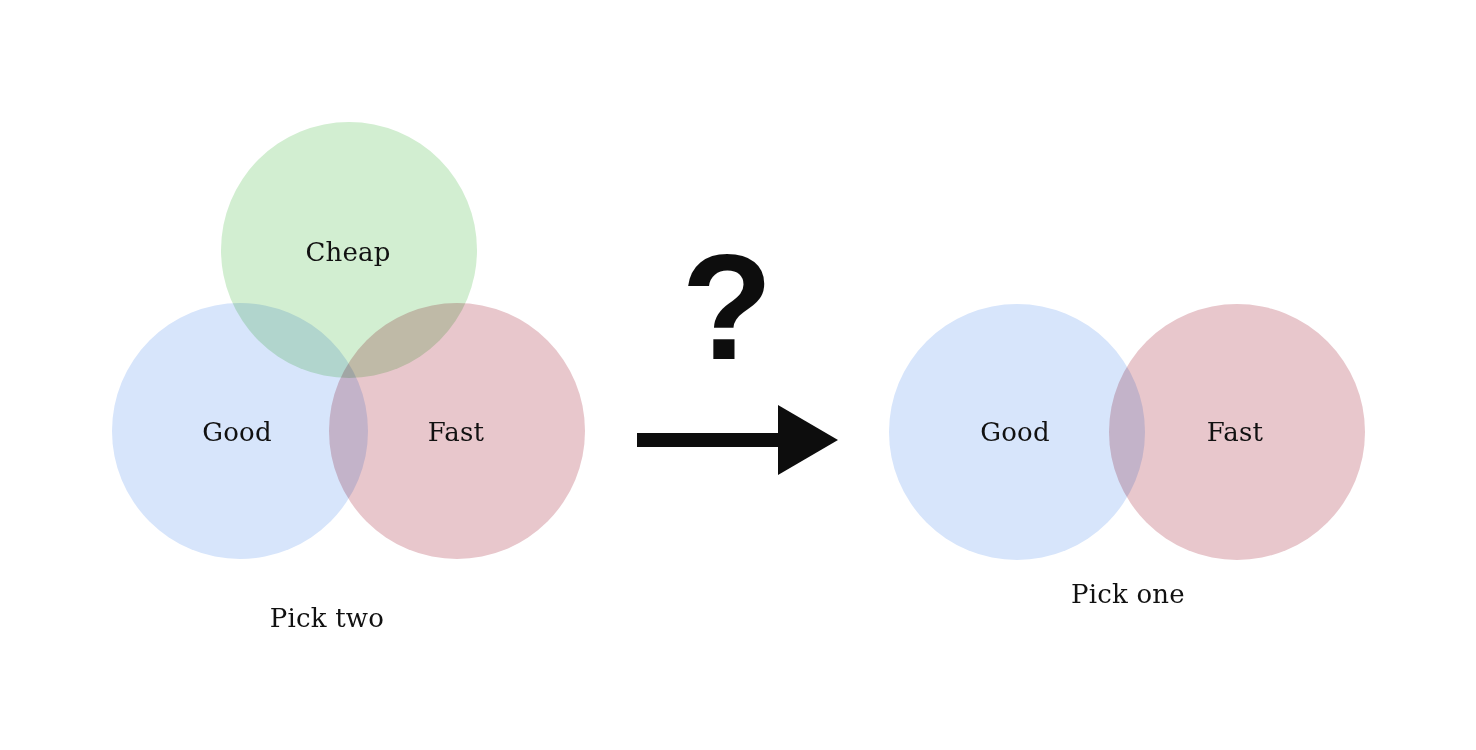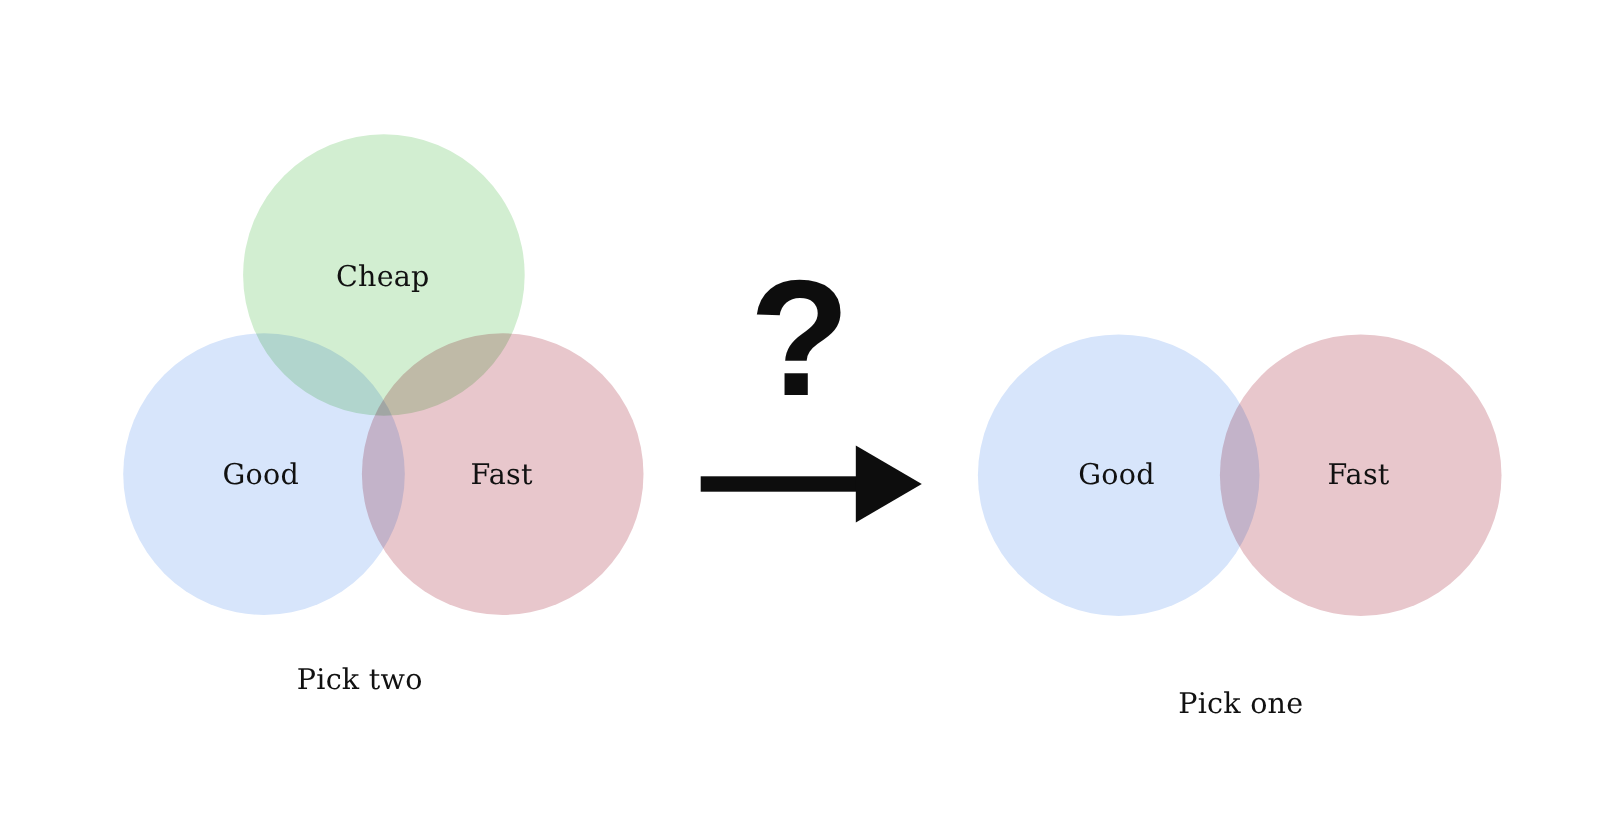--- a/index.html
+++ b/index.html
@@ -51,21 +51,21 @@
   .l-cheap  { left: 348px; top: 252px; }
   .l-good-l { left: 237px; top: 432px; }
   .l-fast-l { left: 456px; top: 432px; }
   .cap-left { left: 327px; top: 618px; }
 
   
   .c-good-r { left: 889px;  top: 304px; }
   .c-fast-r { left: 1109px; top: 304px; }
   .l-good-r { left: 1015px; top: 432px; }
   .l-fast-r { left: 1235px; top: 432px; }
-  .cap-right{ left: 1128px; top: 640px; }
+  .cap-right{ left: 1128px; top: 594px; }
 </style>
 </head>
 <body>
 
 <div class="canvas">
 
   <div>
     <div class="circle c-cheap" style="background: rgb(210, 238, 209);"></div>
     <div class="circle c-good-l" style="background: rgb(215, 229, 251);"></div>
     <div class="circle c-fast-l" style="background: rgb(232, 199, 204);"></div>

